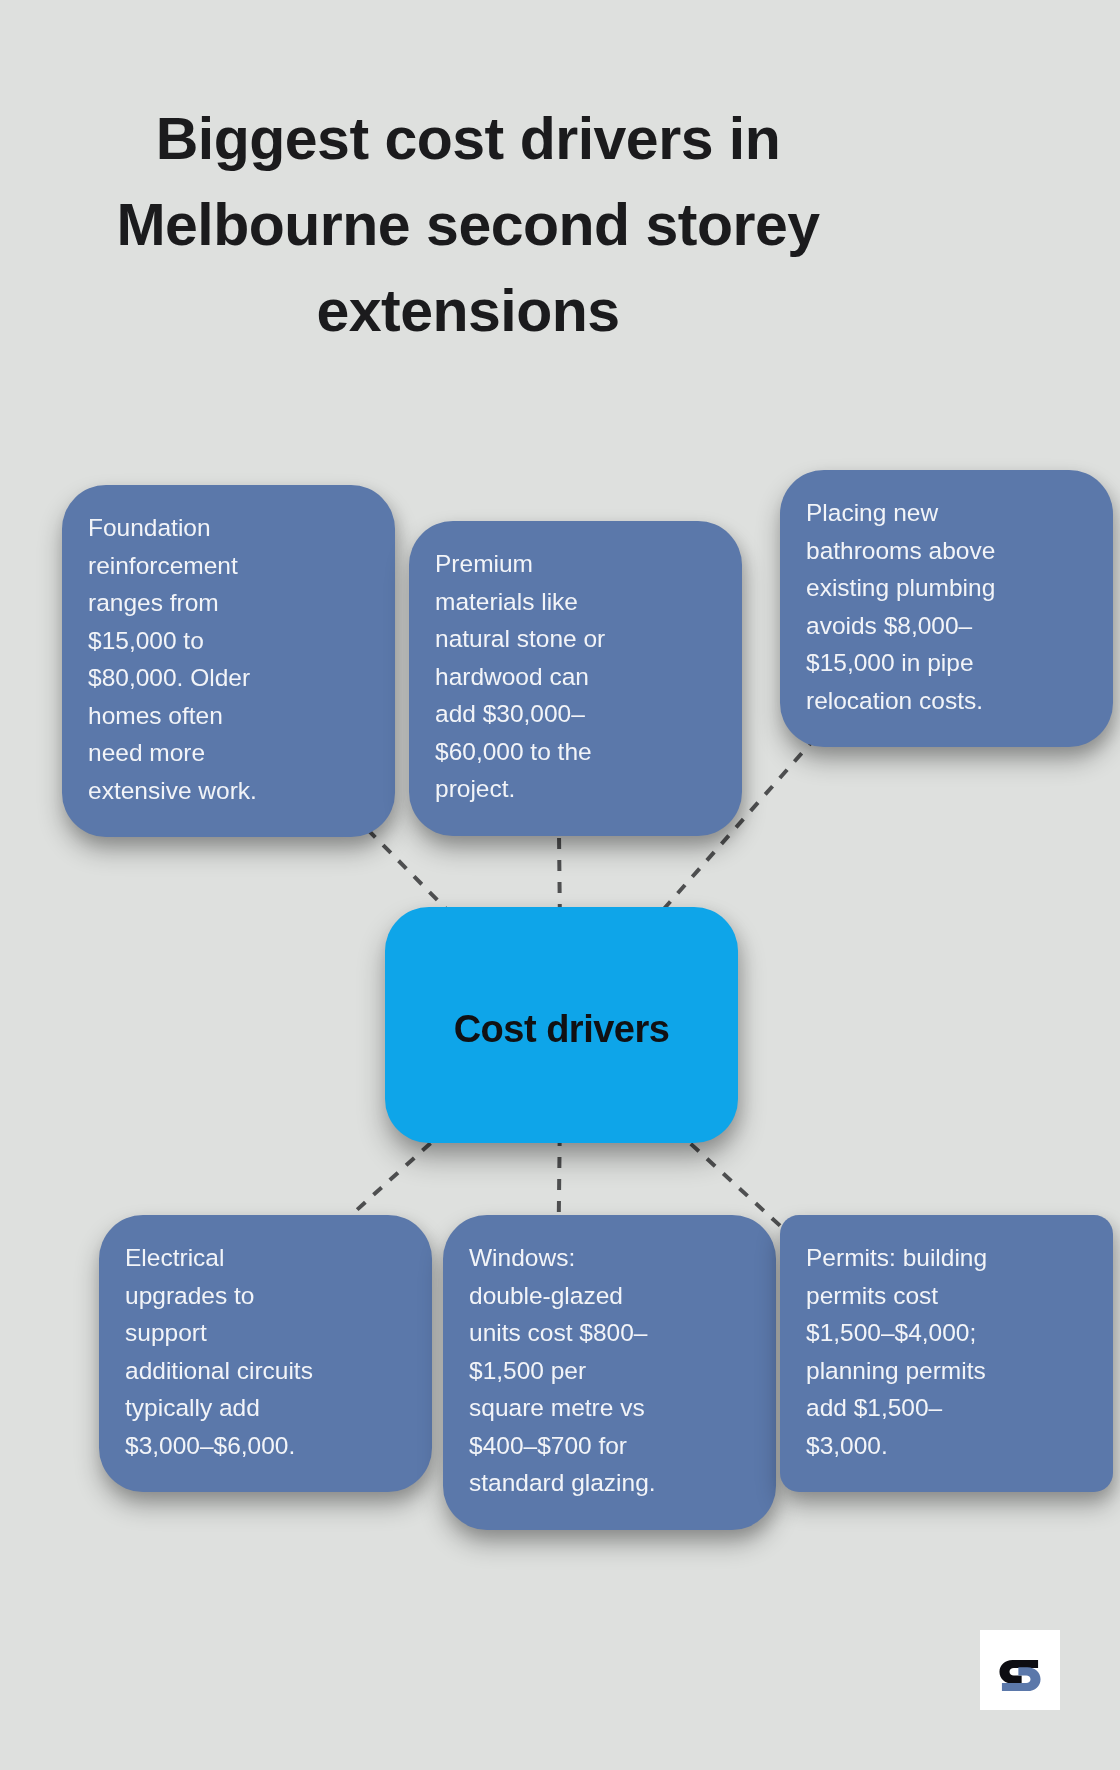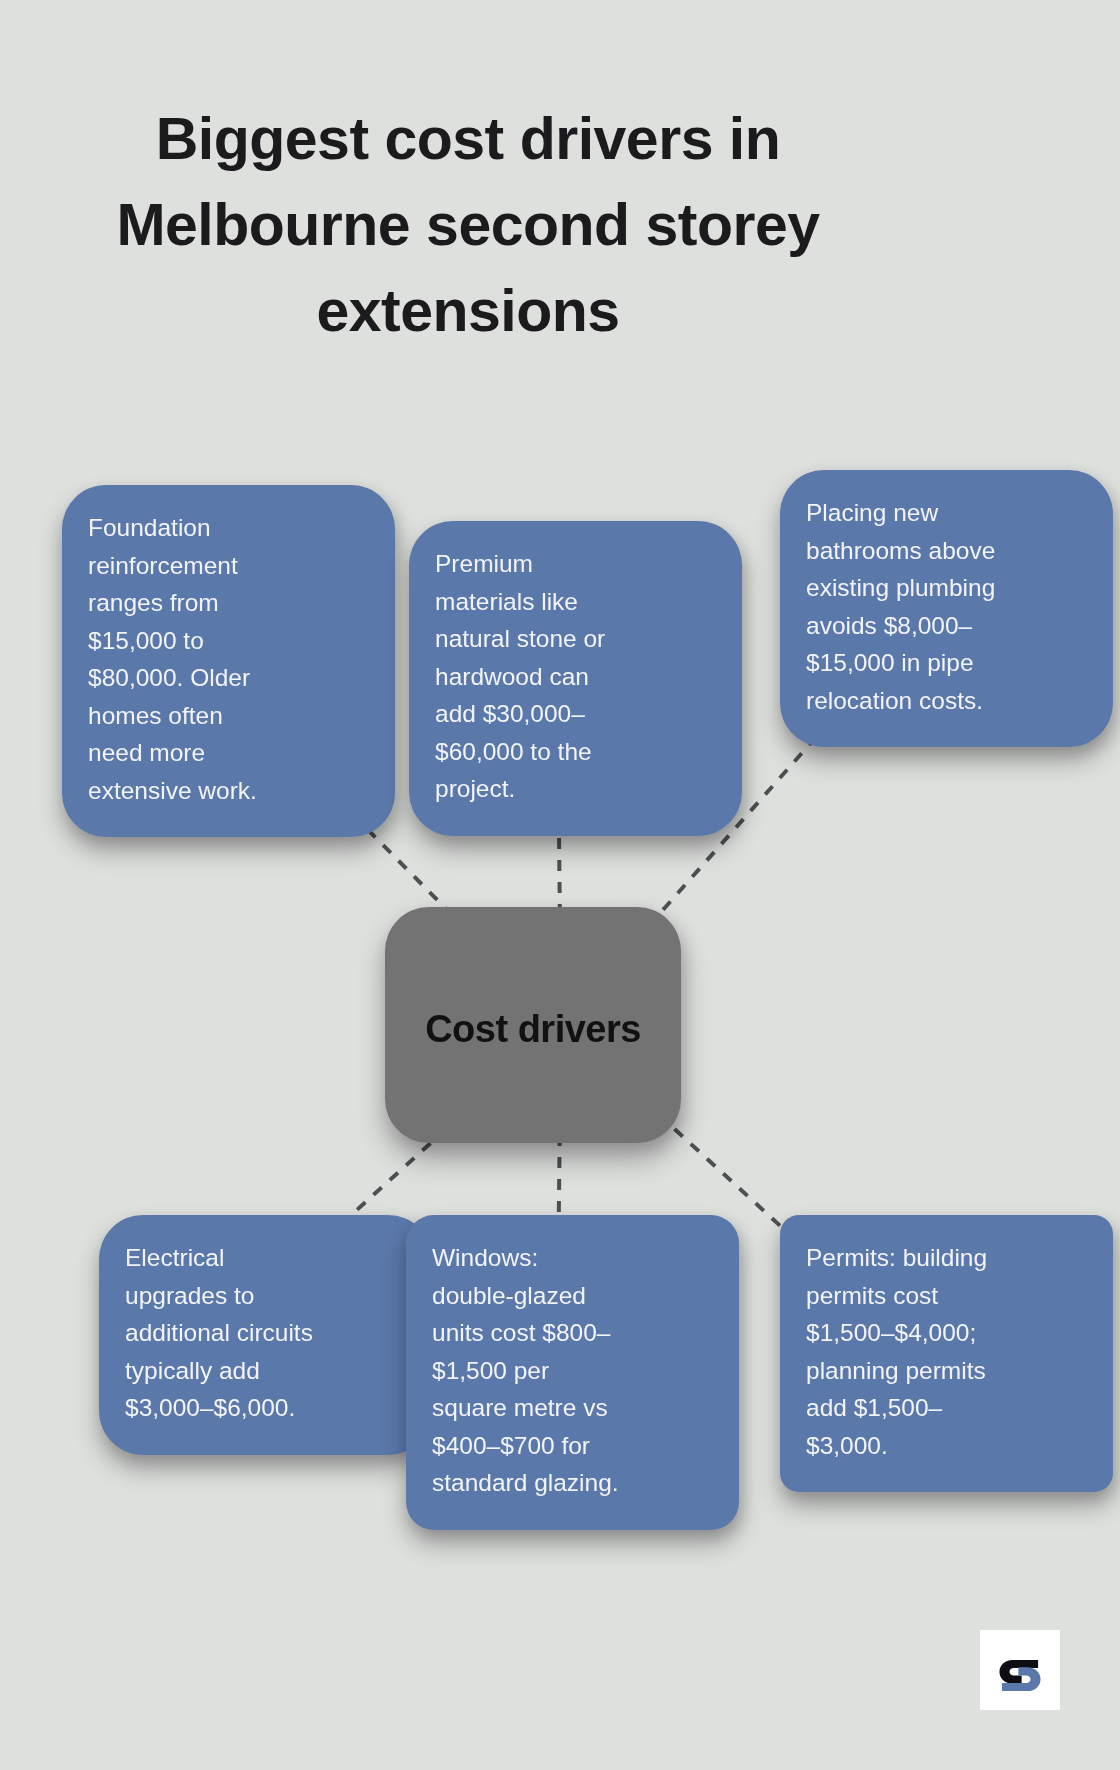--- a/index.html
+++ b/index.html
@@ -49,28 +49,28 @@
     font-size:24.5px;
     line-height:37.5px;
     box-shadow:0 14px 24px rgba(0,0,0,0.30), 4px 6px 14px rgba(0,0,0,0.12);
     z-index:2;
   }
   .card .line{ white-space:nowrap; }
   .card-top-left   { left:62px;  top:485px; }
   .card-top-mid    { left:409px; top:485px;margin-top:36px; }
   .card-top-right  { left:780px; top:470px; }
   .card-bot-left   { left:62px;  top:1215px;margin-left:37px; }
-  .card-bot-mid    { left:406px; top:1215px;border-radius:28px; }
+  .card-bot-mid    { left:443px; top:1215px; }
   .card-bot-right  { left:780px; top:1215px;border-radius:19px; }
   .center-node{
     position:absolute;
     left:385px; top:907px;
-    width:296px; height:236px;
+    width:353px; height:236px;
     box-sizing:border-box;
-    background:#737373;
+    background:#0ea5e9;
     border-radius:44px;
     box-shadow:0 16px 28px rgba(0,0,0,0.30), 4px 6px 16px rgba(0,0,0,0.12);
     display:flex;
     align-items:center;
     justify-content:center;
     padding-top:8px;
     z-index:2;
   }
   .center-node .label{
     color:#111113;
@@ -140,20 +140,21 @@
       <div class="line">relocation costs.</div>
     </div>
 
   <div class="center-node">
     <div class="label">Cost drivers</div>
   </div>
 
   <div class="card card-bot-left">
       <div class="line">Electrical</div>
       <div class="line">upgrades to</div>
+      <div class="line">support</div>
       <div class="line">additional circuits</div>
       <div class="line">typically add</div>
       <div class="line">$3,000–$6,000.</div>
     </div>
 
   <div class="card card-bot-mid">
       <div class="line">Windows:</div>
       <div class="line">double-glazed</div>
       <div class="line">units cost $800–</div>
       <div class="line">$1,500 per</div>

